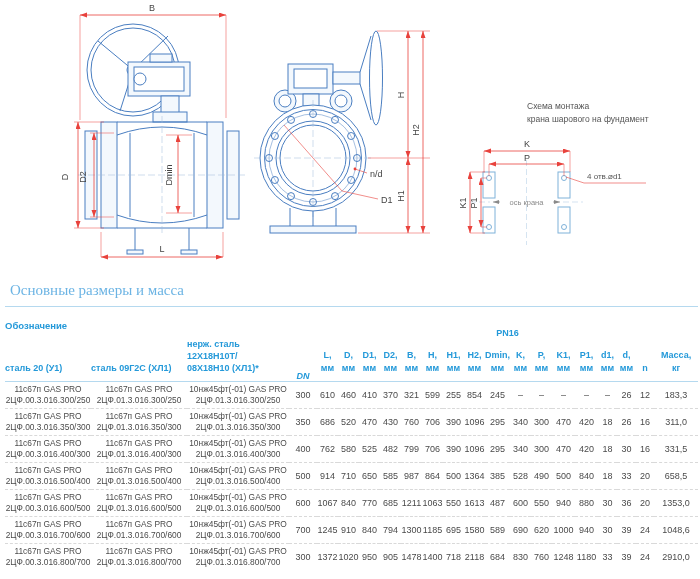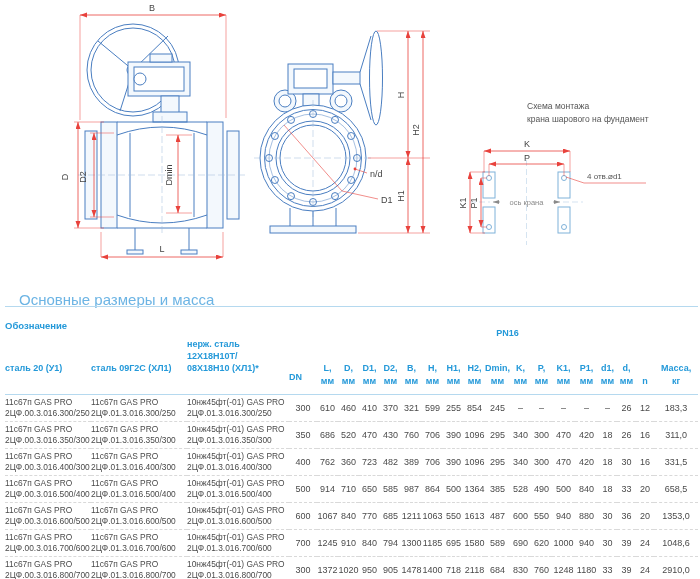--- a/index.html
+++ b/index.html
@@ -7,34 +7,34 @@
         font-family:"Liberation Sans",sans-serif;}
   .drawings{position:absolute;top:0;left:0;width:700px;height:272px;}
   .drawings svg{position:absolute;top:0;}
   svg text{font-family:"Liberation Sans",sans-serif;}
   .dlb{font-size:9px;fill:#444;}
   .dlb-s{font-size:8px;fill:#555;}
   .note{font-size:8.5px;fill:#555;}
   .axis{font-size:7.5px;fill:#8a8a8a;}
 
   .section-title{position:absolute;top:276px;left:4px;font-size:15px;color:#6cb4e4;
-                 font-weight:normal;margin:15px;}
+                 font-weight:normal;margin:6px;font-family:Liberation Serif, serif;}
 
   .table-wrap{position:absolute;top:306px;left:5px;width:692px;}
   table{width:691px;table-layout:fixed;border-collapse:collapse;border-top:1px solid #b5d9ef;}
   th,td{padding:0;margin:0;overflow:hidden;}
   thead th{color:#2499d9;font-weight:bold;font-size:9px;}
   .th-des{text-align:left;font-size:9.5px;height:18px;vertical-align:middle;padding-top:5px;}
-  .th-mat{text-align:left;vertical-align:bottom;padding-bottom:20px;white-space:pre-line;
+  .th-mat{text-align:left;vertical-align:bottom;padding-bottom:7px;white-space:pre-line;
           line-height:1.35;font-size:9px;}
   .th-pn{text-align:center;vertical-align:middle;padding-top:21px;}
-  .th-dn{text-align:left;vertical-align:bottom;padding-bottom:12px;}
+  .th-dn{text-align:center;vertical-align:bottom;padding-bottom:0;font-style:italic;}
   .th-col{text-align:center;white-space:pre-line;vertical-align:bottom;padding-bottom:6px;line-height:1.45;}
   tbody td{font-size:9px;color:#4a4a4a;text-align:center;height:26px;vertical-align:middle;}
-  .td-mat{text-align:left;font-size:8.4px;white-space:pre-line;line-height:1.4;}
+  .td-mat{text-align:center;font-size:8.4px;white-space:pre-line;line-height:1.4;}
   tbody tr:first-child td{border-top:1px solid #b5d9ef;}
   tbody tr + tr td{border-top:1px dashed #d9d9d9;}
 </style>
 </head>
 <body>
 
 <div class="page">
 
   <div class="drawings">
 
@@ -368,24 +368,24 @@
           </tr>
           <tr>
             <td class="td-mat">11с67п GAS PRO
 2ЦФ.00.3.016.400/300</td>
             <td class="td-mat">11с67п GAS PRO
 2ЦФ.01.3.016.400/300</td>
             <td class="td-mat">10нж45фт(-01) GAS PRO
 2ЦФ.01.3.016.400/300</td>
             <td class="td-dn">400</td>
             <td class="td-val">762</td>
-            <td class="td-val">360</td>
-            <td class="td-val">723</td>
+            <td class="td-val">580</td>
+            <td class="td-val">525</td>
             <td class="td-val">482</td>
-            <td class="td-val">389</td>
+            <td class="td-val">799</td>
             <td class="td-val">706</td>
             <td class="td-val">390</td>
             <td class="td-val">1096</td>
             <td class="td-val">295</td>
             <td class="td-val">340</td>
             <td class="td-val">300</td>
             <td class="td-val">470</td>
             <td class="td-val">420</td>
             <td class="td-val">18</td>
             <td class="td-val">30</td>

